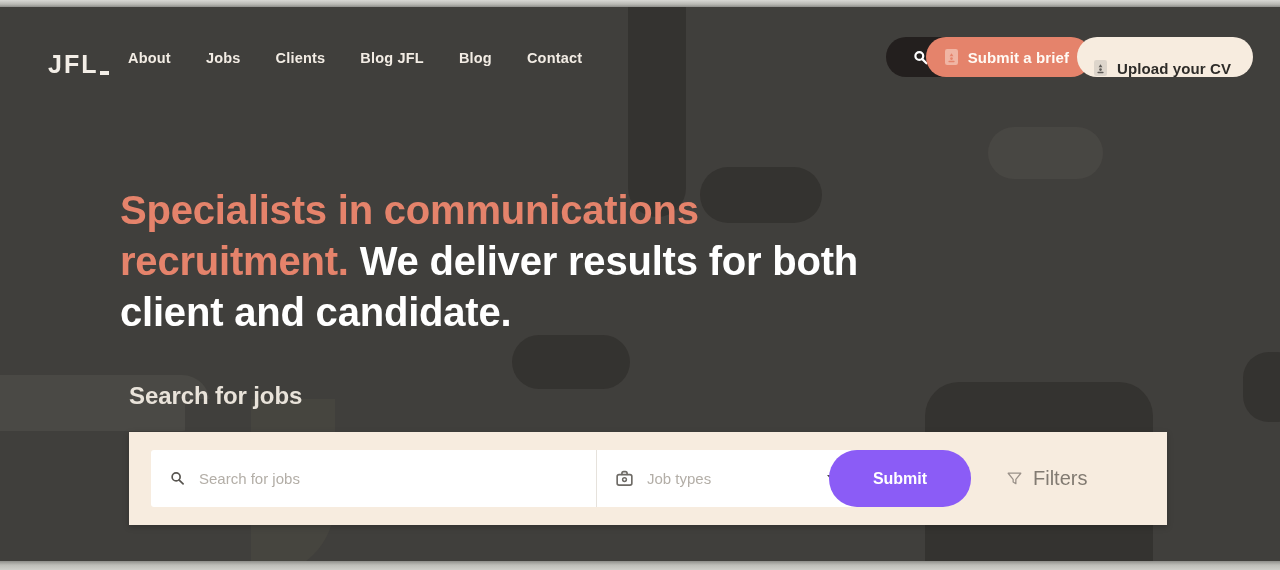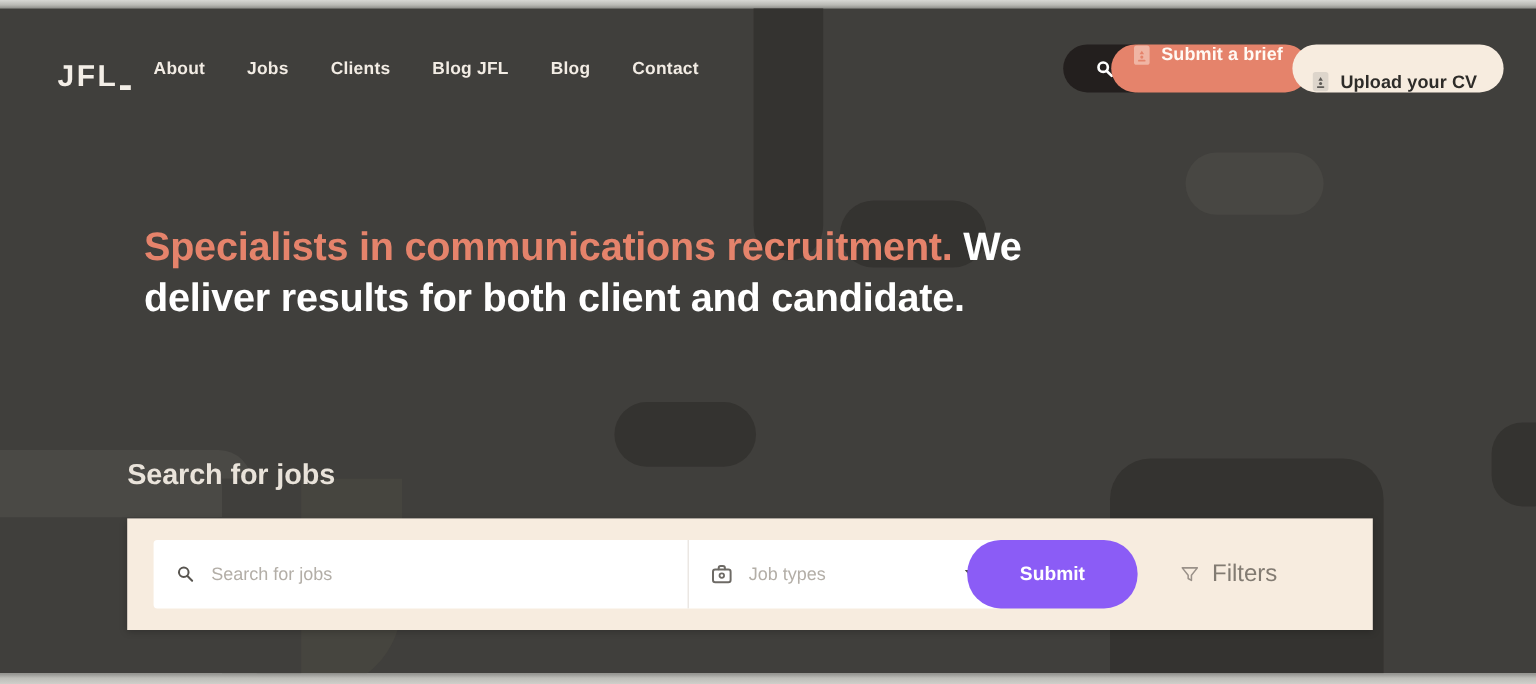--- a/index.html
+++ b/index.html
@@ -99,21 +99,21 @@
     cursor: pointer; border: none;
     position: relative; z-index: 1;
     padding-left: 8px;
   }
   .btn-submit-brief {
     height: 40px;
     background: #e5836b;
     color: #fffaf4;
     border: none;
     border-radius: 20px;
-    display: flex; align-items: flex-start; gap: 9px;
+    display: flex; align-items: center; gap: 9px;
     padding: 0 22px 0 18px;
     font-size: 15px; font-weight: 700; letter-spacing: .1px;
     cursor: pointer;
     margin-left: -22px;
     position: relative; z-index: 2;
     white-space: nowrap;
   }
   .btn-upload-cv {
     height: 40px;
     background: #f7ecdf;
@@ -126,31 +126,31 @@
     cursor: pointer;
     margin-left: -14px;
     position: relative; z-index: 3;
     white-space: nowrap;
   }
 
   
   .headline {
     position: absolute; left: 120px; top: 178px;
     width: 790px;
-    font-size: 33px;
+    font-size: 40px;
     font-weight: 700;
     line-height: 1.27;
     letter-spacing: -0.2px;
     color: #ffffff;
     z-index: 4;
   }
   .headline .accent { color: #e5836b; }
 
   
-  .search-section { position: absolute; left: 106px; top: 375px; z-index: 4; }
+  .search-section { position: absolute; left: 129px; top: 375px; z-index: 4; }
   .search-title {
     color: #e9e3da;
     font-size: 24px;
     font-weight: 700;
     letter-spacing: -0.1px;
     margin-bottom: 22px;
   }
 
   .search-panel {
     width: 1038px; height: 93px;

